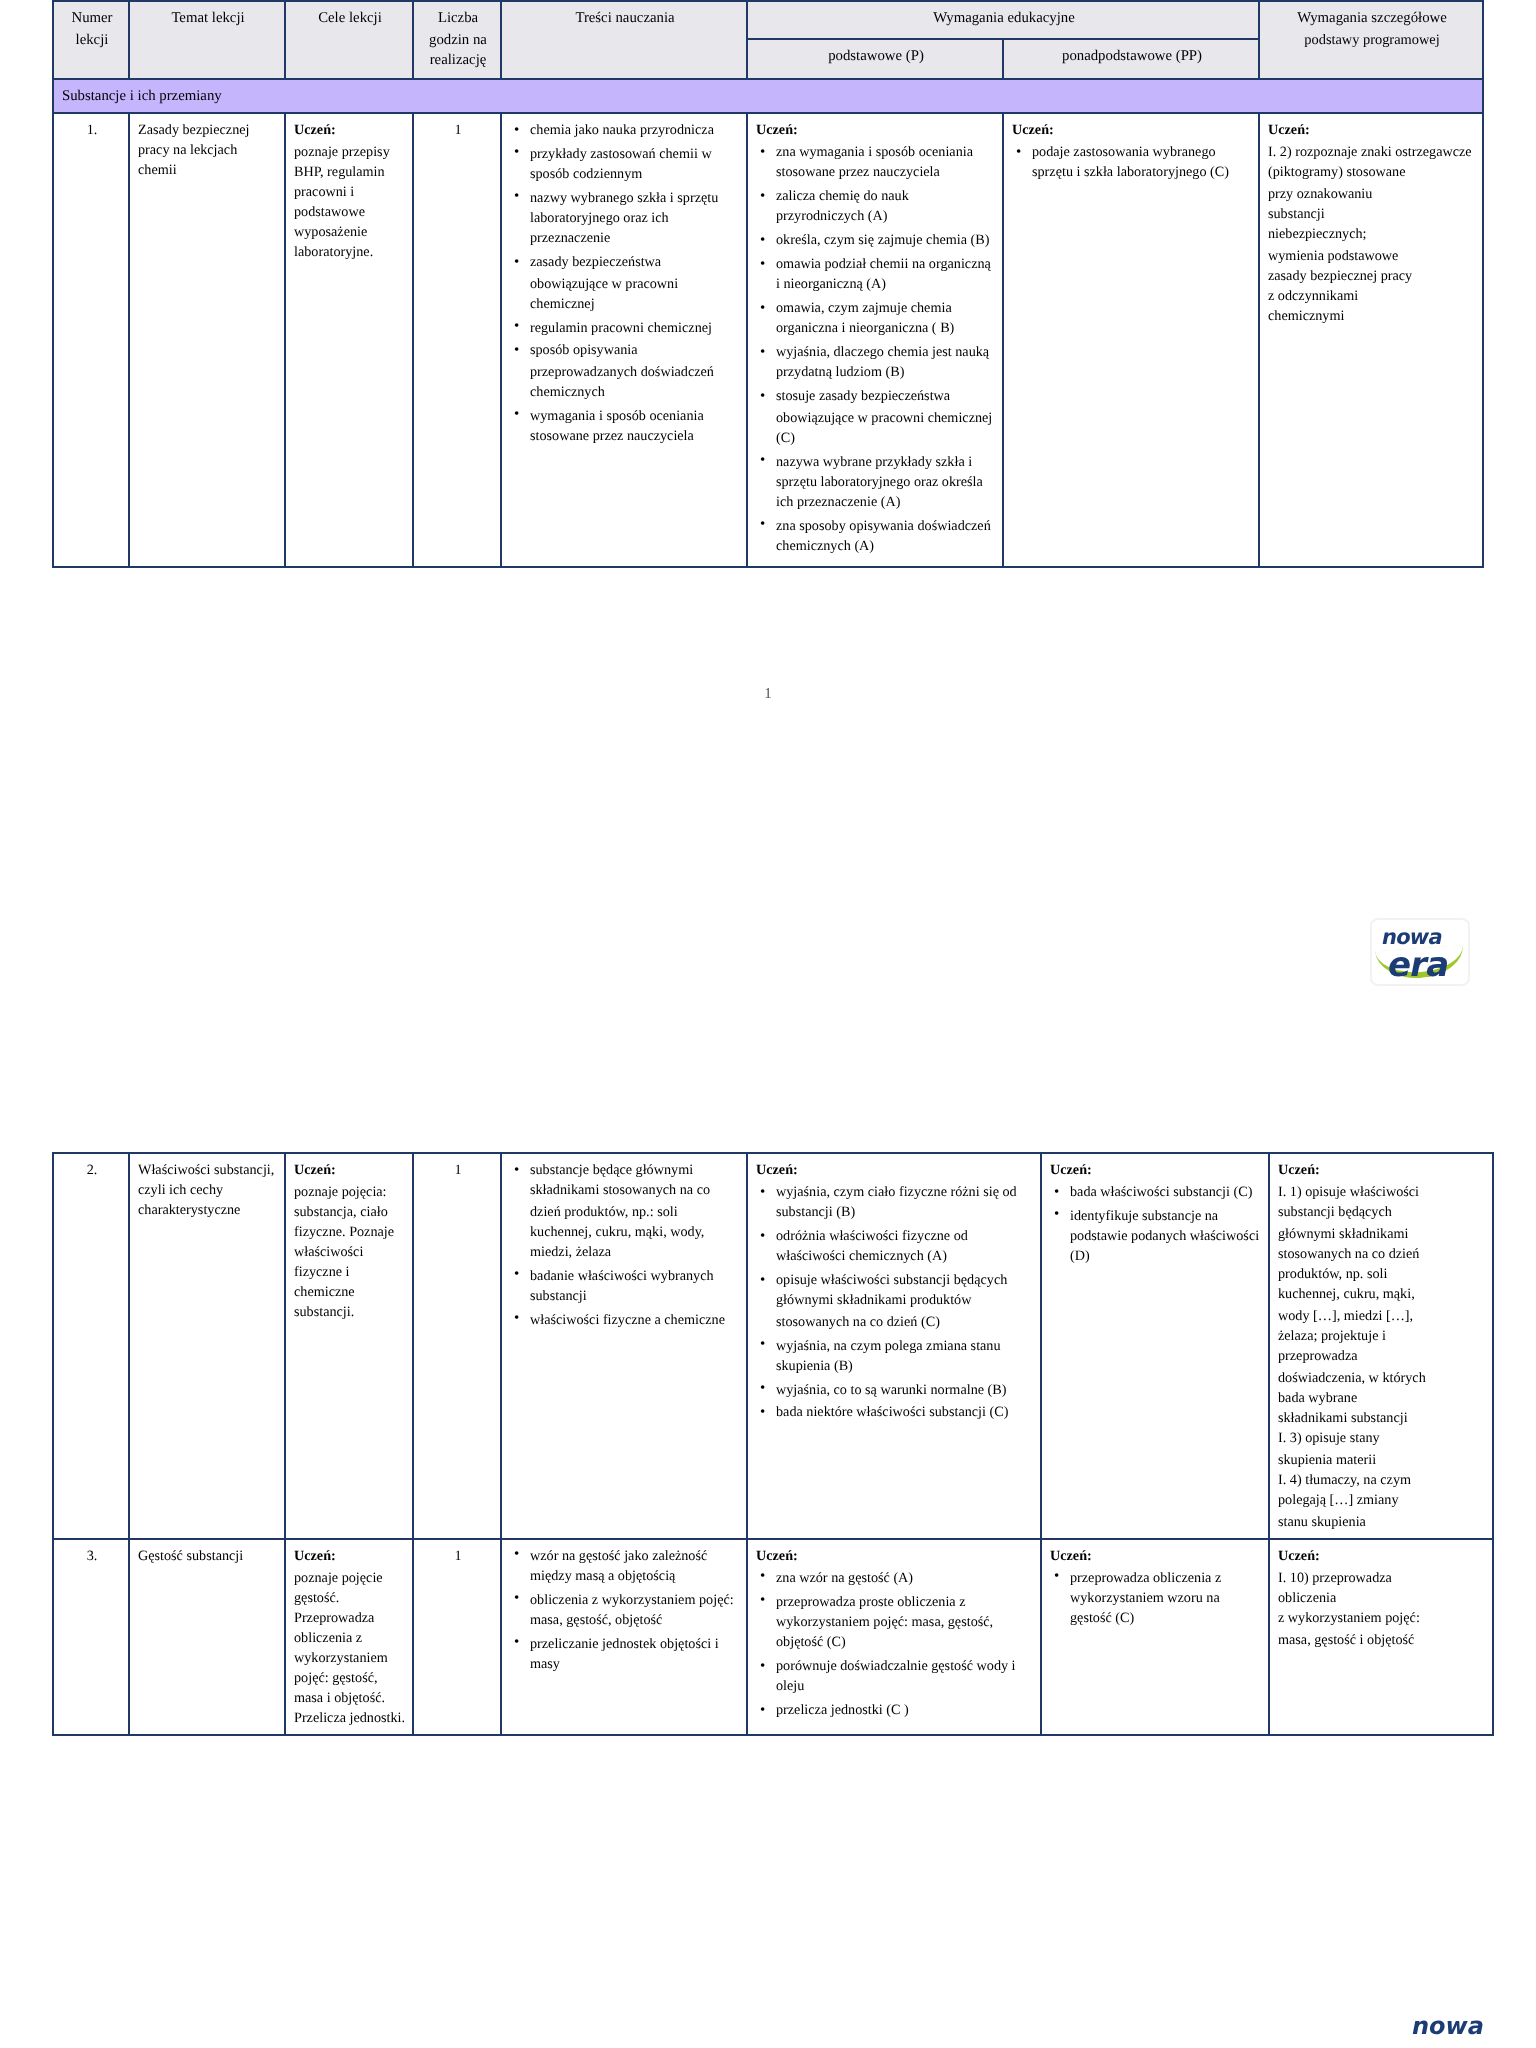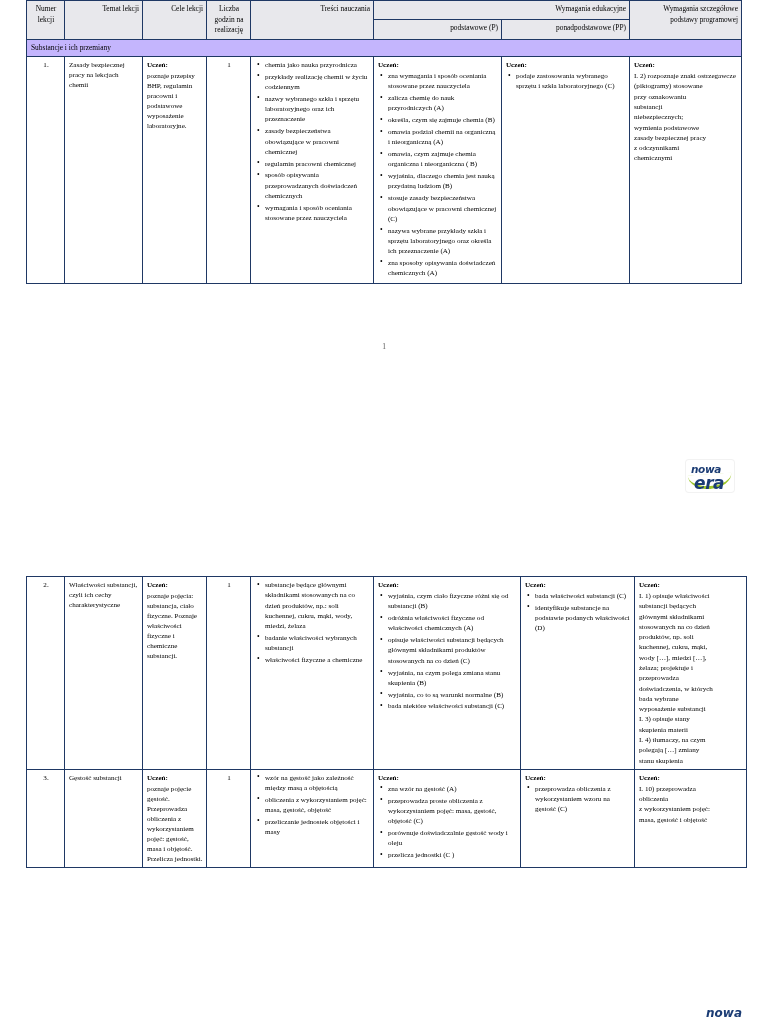--- a/index.html
+++ b/index.html
@@ -48,21 +48,21 @@
   table.plan td, table.plan th {
     border: 1px solid #1f3864;
     vertical-align: top;
     padding: 3px 3px 3px 4px;
     line-height: 1.42;
     font-weight: normal;
     margin-top: 44px;
   }
   thead th {
     background: #e8e8ec;
-    text-align: right;
+    text-align: center;
     vertical-align: middle;
     font-weight: bold;
     font-size: 7.4px;
     padding: 4px 2px;
   }
   .hdr-sub { font-size: 7.2px; }
   .sect-row td {
     background: #c4b5fd;
     font-weight: bold;
     font-size: 7.4px;
@@ -177,21 +177,21 @@
         <td class="c-num">1.</td>
         <td class="c-temat">Zasady bezpiecznej pracy na lekcjach chemii</td>
         <td class="c-cele">
           <div class="uczen">Uczeń:</div>
           <div>poznaje przepisy BHP, regulamin pracowni i podstawowe wyposażenie laboratoryjne.</div>
         </td>
         <td class="c-godz">1</td>
         <td class="c-tresc">
           <ul class="blist">
             <li>chemia jako nauka przyrodnicza</li>
-            <li>przykłady realizację chemii w życiu codziennym</li>
+            <li>przykłady zastosowań chemii w sposób codziennym</li>
             <li>nazwy wybranego szkła i sprzętu laboratoryjnego oraz ich przeznaczenie</li>
             <li>zasady bezpieczeństwa obowiązujące w pracowni chemicznej</li>
             <li>regulamin pracowni chemicznej</li>
             <li>sposób opisywania przeprowadzanych doświadczeń chemicznych</li>
             <li>wymagania i sposób oceniania stosowane przez nauczyciela</li>
           </ul>
         </td>
         <td class="c-p">
           <div class="uczen">Uczeń:</div>
           <ul class="blist">
@@ -286,21 +286,21 @@
             <p>substancji będących</p>
             <p>głównymi składnikami</p>
             <p>stosowanych na co dzień</p>
             <p>produktów, np. soli</p>
             <p>kuchennej, cukru, mąki,</p>
             <p>wody […], miedzi […],</p>
             <p>żelaza; projektuje i</p>
             <p>przeprowadza</p>
             <p>doświadczenia, w których</p>
             <p>bada wybrane</p>
-            <p>wyposażenie substancji</p>
+            <p>składnikami substancji</p>
             <p>I. 3) opisuje stany</p>
             <p>skupienia materii</p>
             <p>I. 4) tłumaczy, na czym</p>
             <p>polegają […] zmiany</p>
             <p>stanu skupienia</p>
           </div>
         </td>
       </tr>
       <tr>
         <td class="c-num">3.</td>

